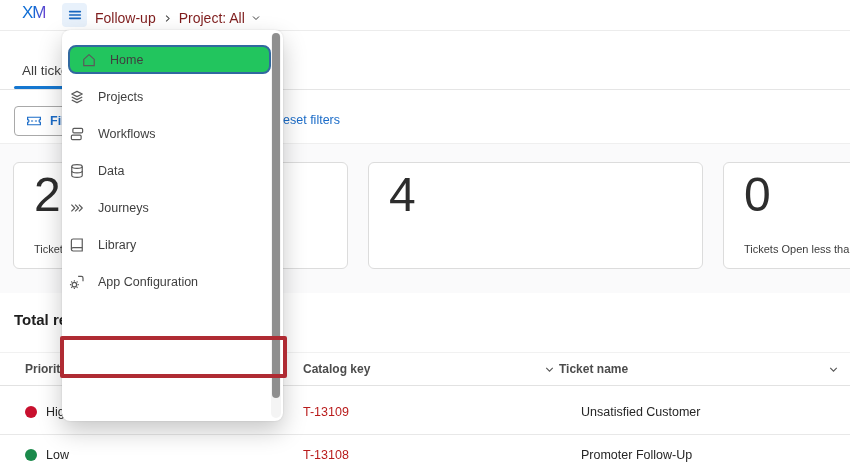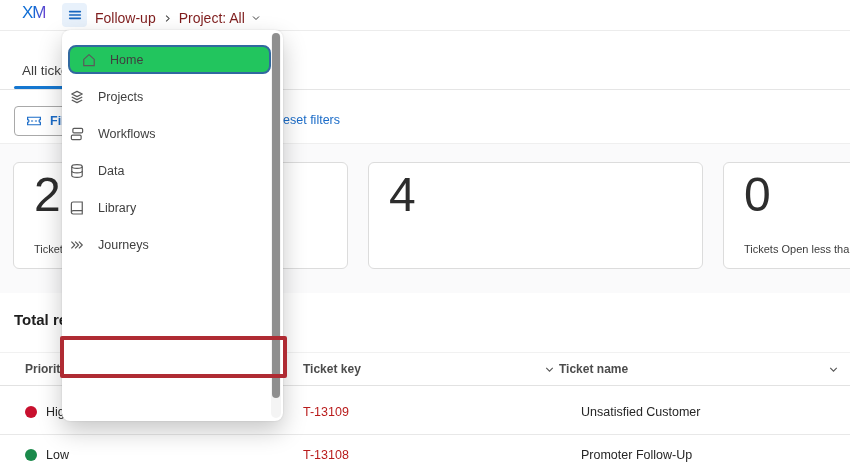--- a/index.html
+++ b/index.html
@@ -102,21 +102,21 @@
   </div>
   <div class="card" style="left:723px;">
     <div class="card-num">0</div>
     <div class="card-label">Tickets Open less than 24 hours</div>
   </div>
 
   <div class="results-title">Total results</div>
 
   <div class="thead">
     <div class="th" style="left:25px;">Priority</div>
-    <div class="th" style="left:303px;">Ticket key</div>
+    <div class="th" style="left:303px;">Catalog key</div>
     <div class="th" style="left:559px;">Ticket name</div>
     <span class="col-chev" style="left:543px;">
       <svg width="13" height="13" viewBox="0 0 24 24" fill="none" stroke="currentColor" stroke-width="2">
           <path d="M6 9l6 6 6-6"></path>
         </svg>
     </span>
     <span class="col-chev" style="left:827px;">
       <svg width="13" height="13" viewBox="0 0 24 24" fill="none" stroke="currentColor" stroke-width="2">
           <path d="M6 9l6 6 6-6"></path>
         </svg>
@@ -205,40 +205,50 @@
             <path d="M5 6v12c0 1.4 3.1 2.5 7 2.5s7-1.1 7-2.5V6"></path>
             <path d="M5 12c0 1.4 3.1 2.5 7 2.5s7-1.1 7-2.5"></path>
           </svg>
       </span>
       <span>Data</span>
     </div>
 
 
     <div class="mi">
       <span class="mi-ic ic">
-        <svg width="18" height="18" viewBox="0 0 24 24" fill="none" stroke="currentColor" stroke-width="1.6">
-            <path d="M19 20H6.8A2.3 2.3 0 0 1 4.5 17.7V6.3A2.3 2.3 0 0 1 6.8 4H19z"></path>
-            <path d="M4.5 17.7a2.3 2.3 0 0 1 2.3-2.3H19"></path>
-          </svg>
-      </span>
-      <span>Library</span>
-    </div>
-
-    <div class="mi">
-      <span class="mi-ic ic">
         <svg width="18" height="18" viewBox="0 0 24 24" fill="none" stroke="currentColor" stroke-width="1.6" stroke-linejoin="round">
             <path d="M4.5 7.5 9 12l-4.5 4.5"></path>
             <path d="M9.5 7.5 14 12l-4.5 4.5"></path>
             <path d="M14.5 7.5 19 12l-4.5 4.5"></path>
           </svg>
       </span>
       <span>Journeys</span>
     </div>
 
-
+    <div class="mi">
+      <span class="mi-ic ic">
+        <svg width="18" height="18" viewBox="0 0 24 24" fill="none" stroke="currentColor" stroke-width="1.6">
+            <path d="M19 20H6.8A2.3 2.3 0 0 1 4.5 17.7V6.3A2.3 2.3 0 0 1 6.8 4H19z"></path>
+            <path d="M4.5 17.7a2.3 2.3 0 0 1 2.3-2.3H19"></path>
+          </svg>
+      </span>
+      <span>Library</span>
+    </div>
+
+
+    <div class="mi">
+      <span class="mi-ic ic">
+        <svg width="18" height="18" viewBox="0 0 24 24" fill="none" stroke="currentColor" stroke-width="1.6">
+            <path d="M13.5 4.5H18A2 2 0 0 1 20 6.5V11"></path>
+            <circle cx="8.5" cy="15.5" r="3"></circle>
+            <path d="M8.5 11.2v-1.6M8.5 21.4v-1.6M4.2 15.5H2.6M14.4 15.5h-1.6M5.4 12.4l-1.1-1.1M12.7 19.7l-1.1-1.1M5.4 18.6l-1.1 1.1M12.7 11.3l-1.1 1.1"></path>
+          </svg>
+      </span>
+      <span>App Configuration</span>
+    </div>
 
     <div class="menu-scroll-track"></div>
     <div class="menu-scroll-thumb"></div>
   </div>
 
   <div class="annotation"></div>
 
 </div>
 
 </body></html>

